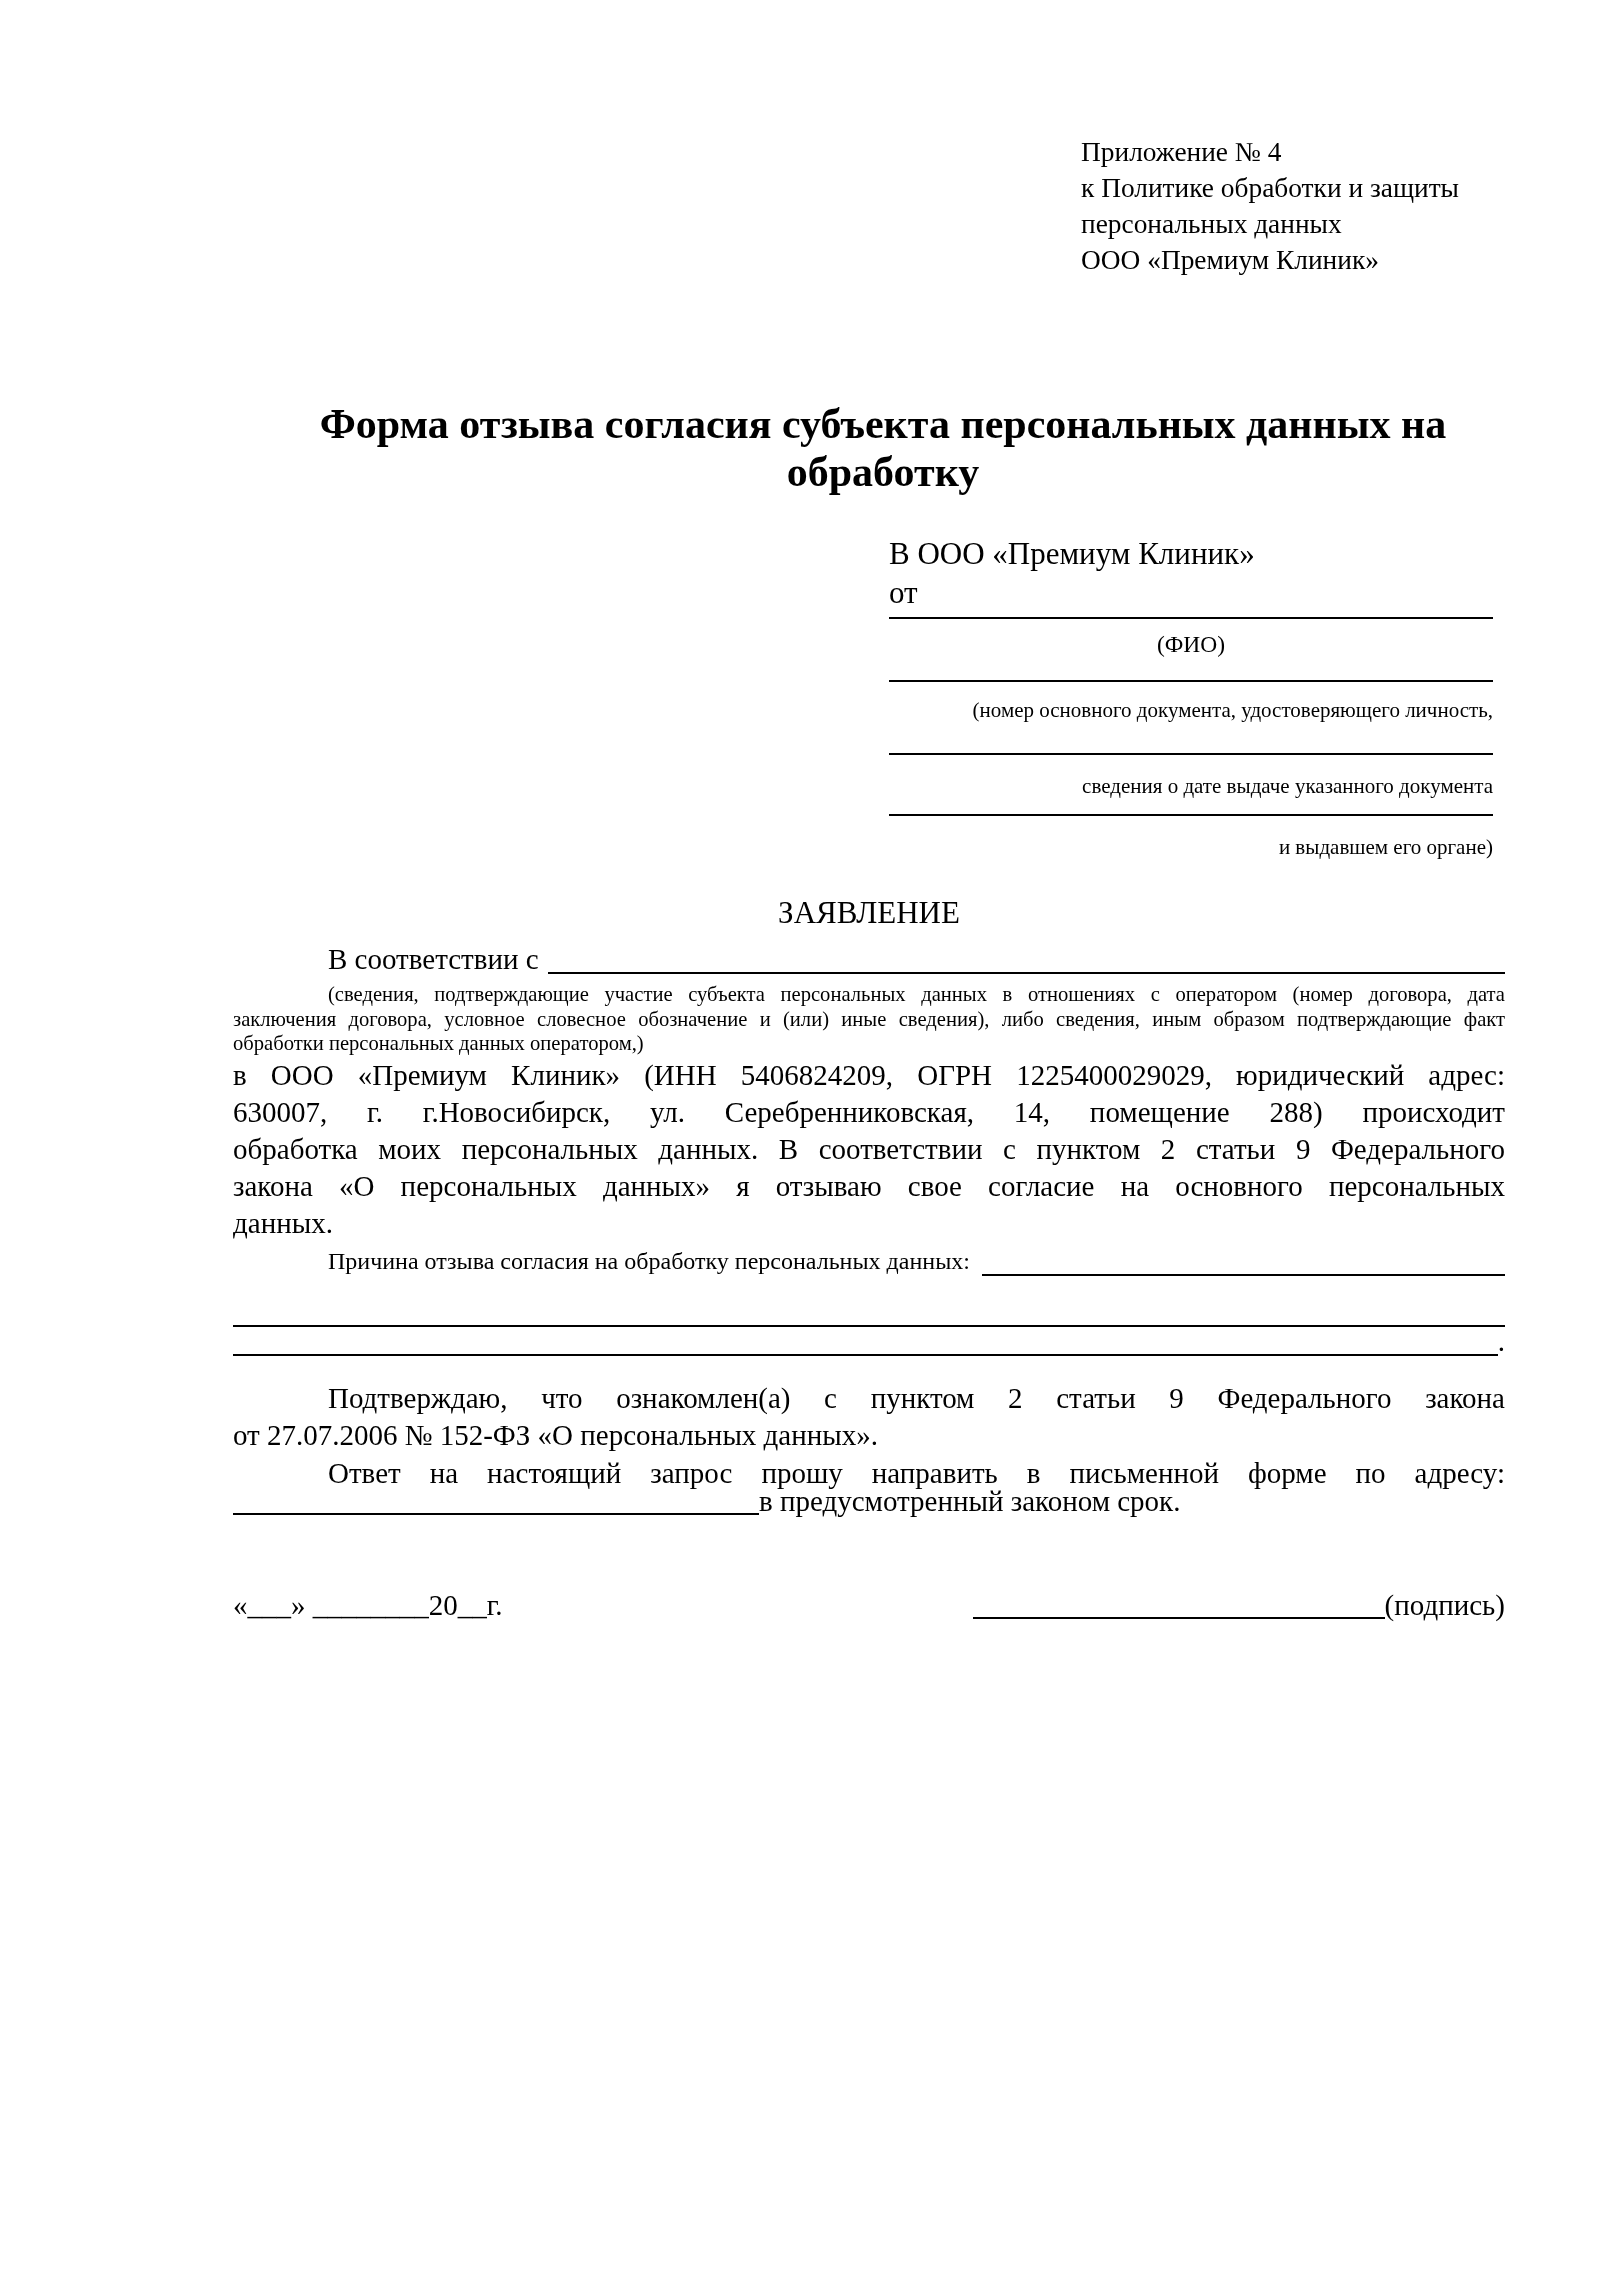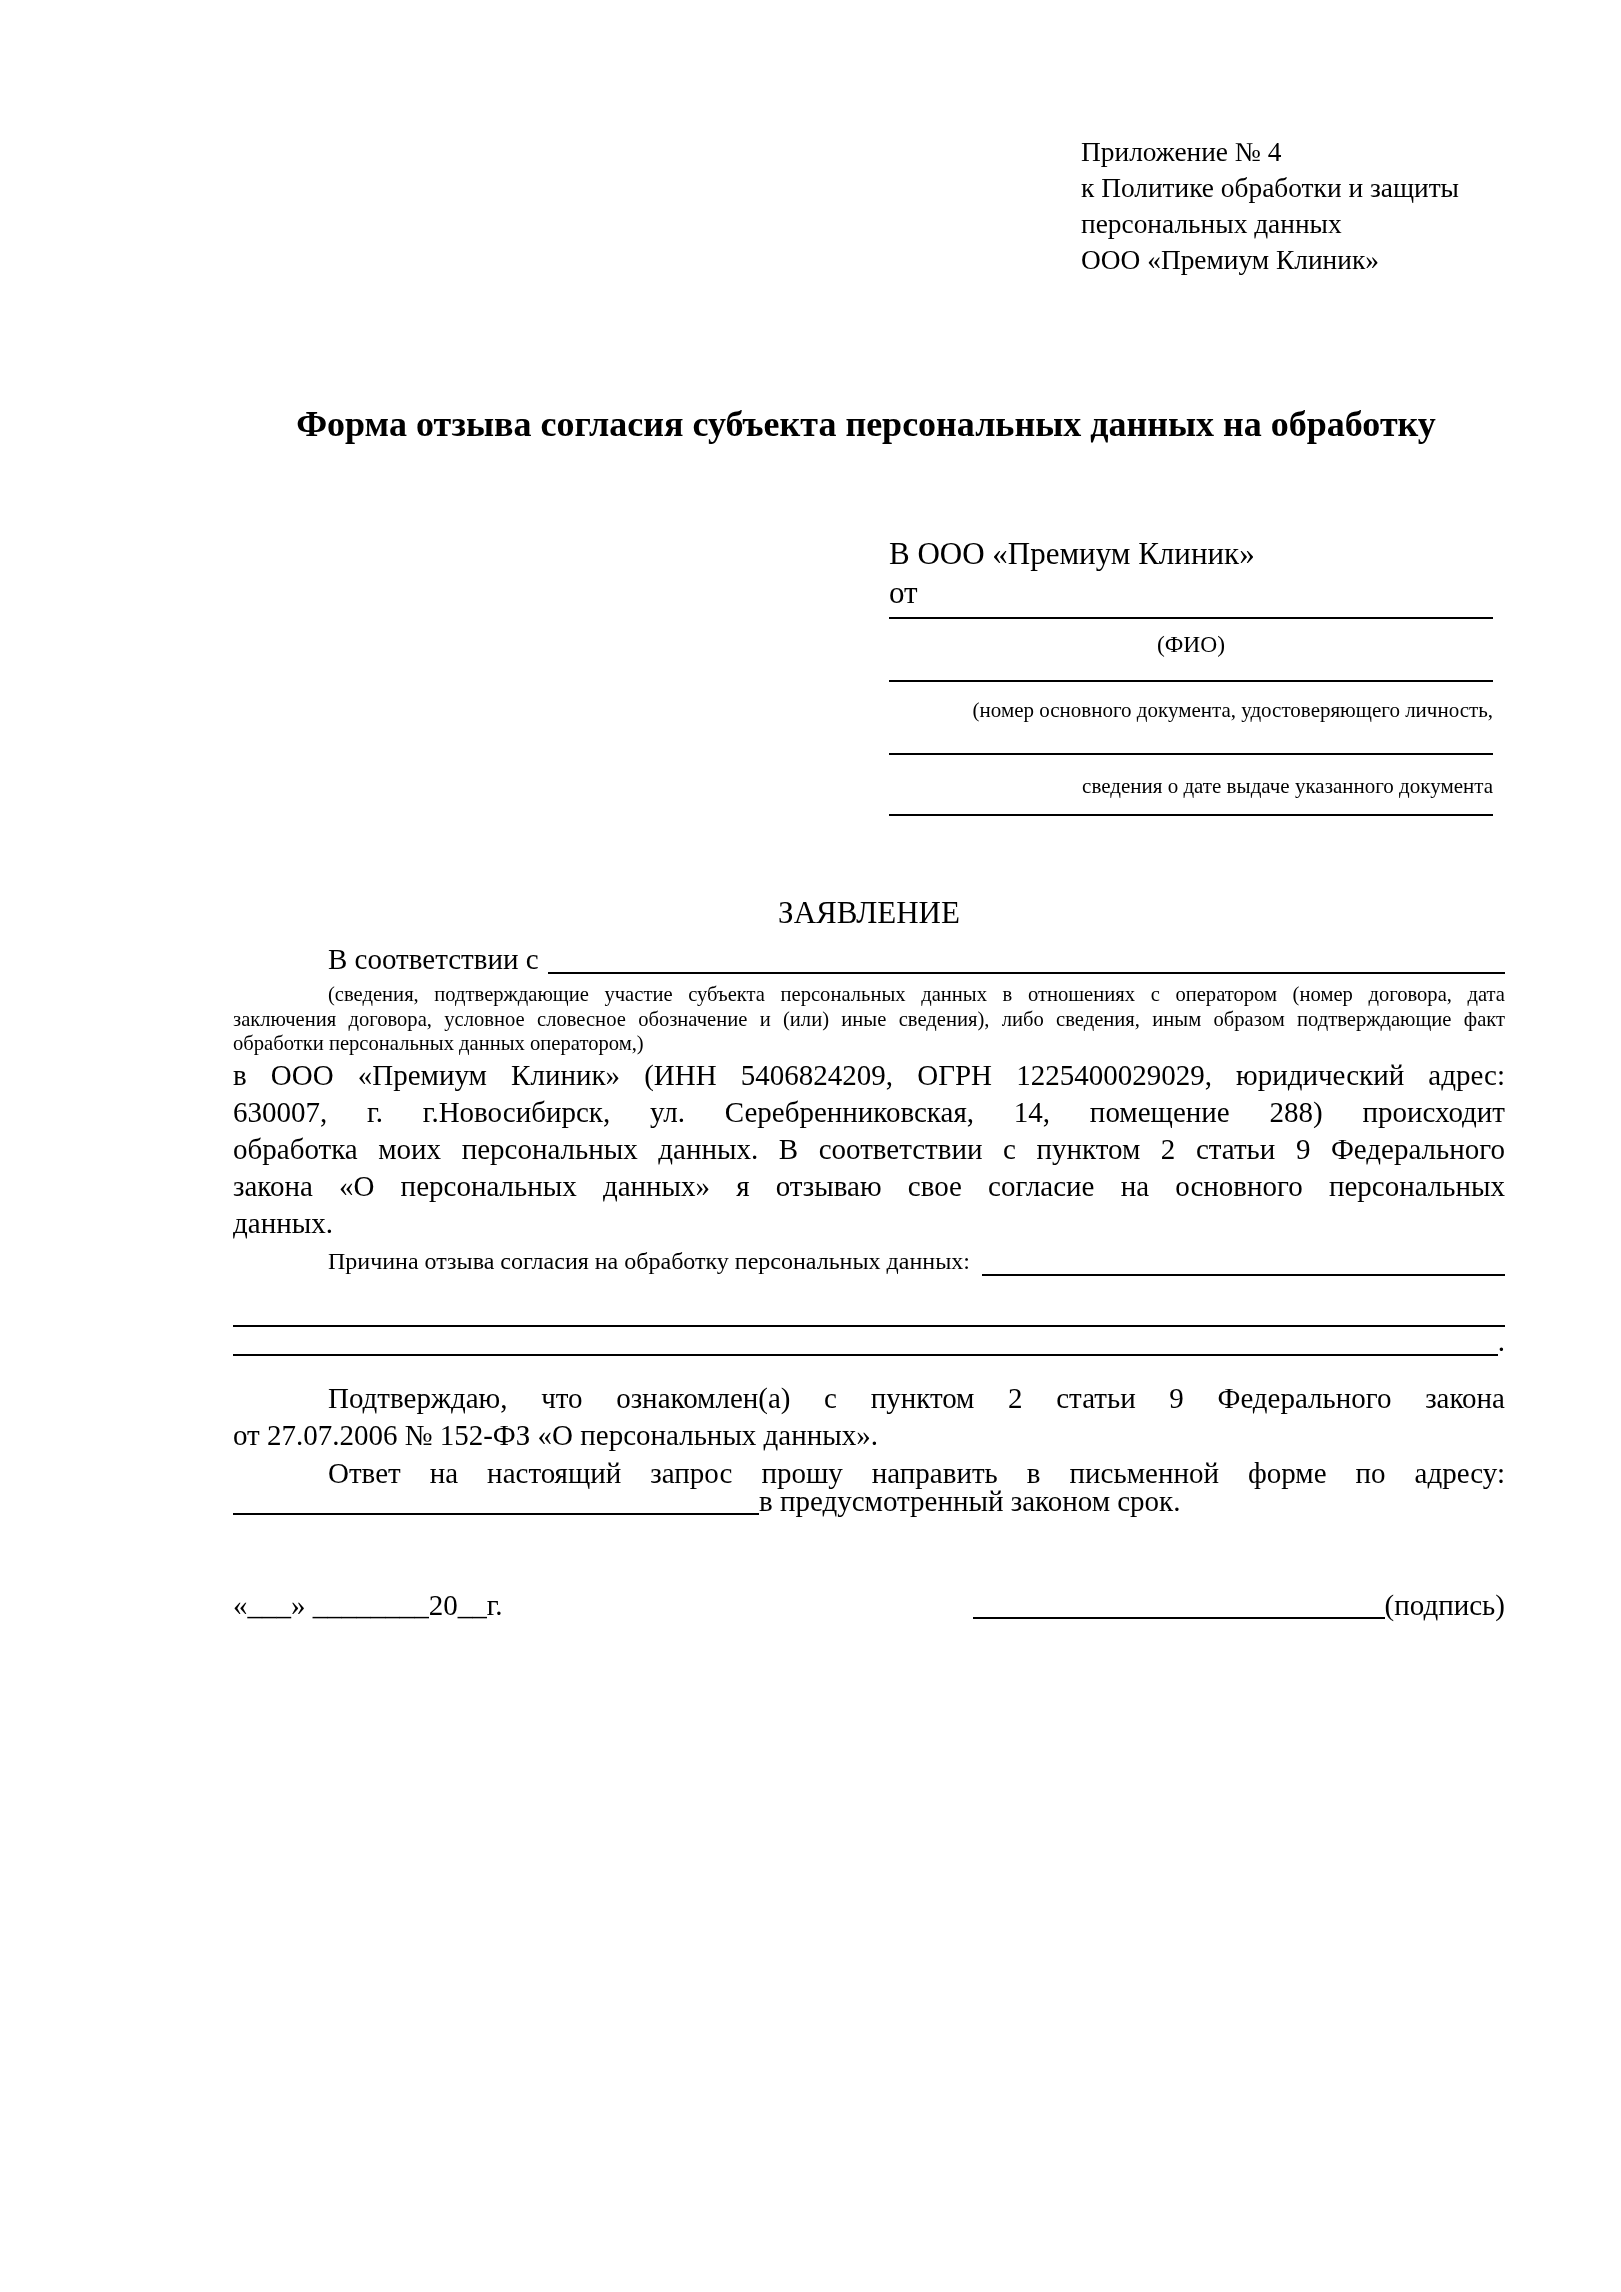--- a/index.html
+++ b/index.html
@@ -6,21 +6,21 @@
   .page{
     position:relative;
     width:1621px;height:2293px;
     background:#ffffff;
     color:#000000;
     font-family:"Liberation Serif", serif;
     overflow:hidden;
   }
   .abs{position:absolute;}
   .header-note{left:1081px;top:134px;width:451px;font-size:27.4px;line-height:36px;}
-  .doc-title{left:230px;top:400px;width:1272px;text-align:center;font-weight:bold;font-size:36px;line-height:48px;}
+  .doc-title{left:247px;top:400px;width:1272px;text-align:center;font-weight:bold;font-size:42px;line-height:48px;}
   .addressee{left:889px;top:534px;width:604px;font-size:31px;line-height:39px;}
   .addr-rule{position:absolute;left:0;width:100%;height:0;border-top:2.9px solid #000;}
   .addr-cap{position:absolute;left:0;width:100%;text-align:center;}
   .cap-fio{font-size:23.5px;}
   .cap-doc{font-size:21px;text-align:right;}
   .stmt-heading{left:233px;top:895px;width:1272px;text-align:center;font-size:31px;}
   .row{display:flex;}
   .fill-line{flex:1 1 auto;border-bottom:2.9px solid #000;margin-bottom:3.9px;}
   .intro-row{left:233px;top:941px;width:1272px;height:37px;font-size:29px;line-height:37px;}
   .pad-indent{padding-left:95px;}
@@ -58,20 +58,21 @@
   <div class="abs addressee">
     <div>В ООО «Премиум Клиник»</div>
     <div>от</div>
     <div class="addr-rule" style="top:83px;"></div>
     <div class="addr-cap cap-fio" style="top:91px;">(ФИО)</div>
     <div class="addr-rule" style="top:146px;"></div>
     <div class="addr-cap cap-doc" style="top:157px;">(номер основного документа, удостоверяющего личность,</div>
     <div class="addr-rule" style="top:219px;"></div>
     <div class="addr-cap cap-doc" style="top:233px;">сведения о дате выдаче указанного документа</div>
     <div class="addr-rule" style="top:280px;"></div>
+    <div class="addr-cap cap-doc" style="top:294px;">и выдавшем его органе)</div>
   </div>
 
   <div class="abs stmt-heading">ЗАЯВЛЕНИЕ</div>
 
   <div class="abs row intro-row">
     <span class="pad-indent">В соответствии с</span>
     <span class="fill-line" style="margin-left:9.8px;"></span>
   </div>
 
   <div class="abs footnote">

